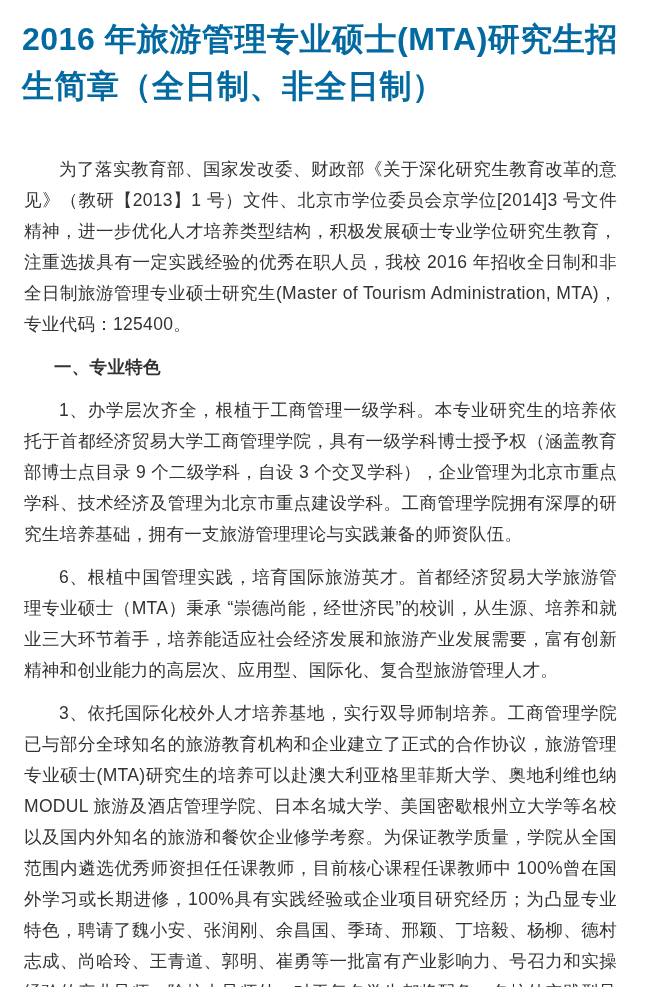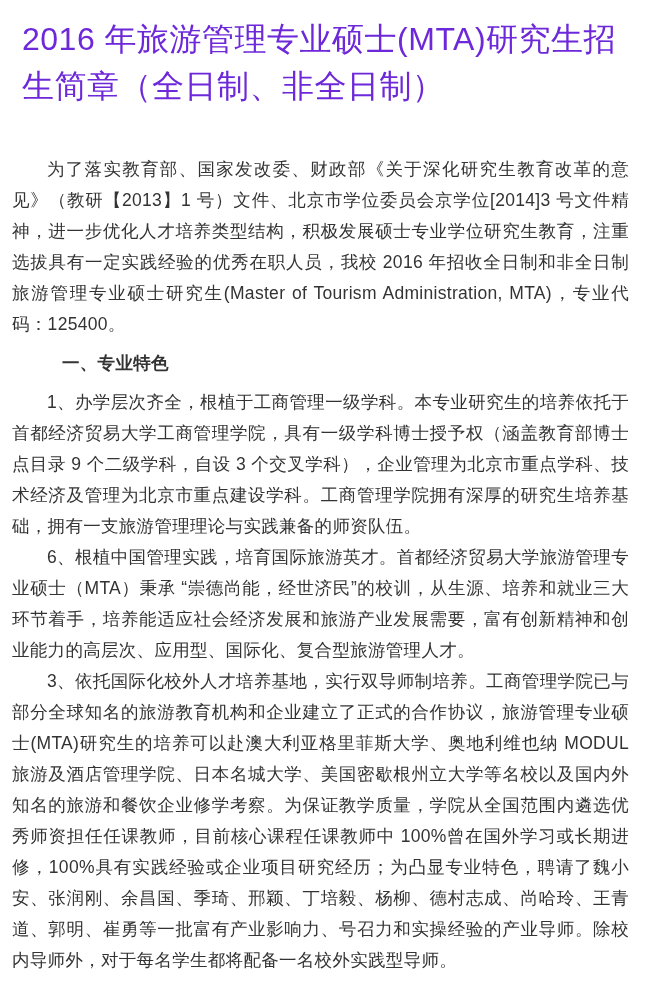--- a/index.html
+++ b/index.html
@@ -13,42 +13,42 @@
     font-family: "Liberation Sans", "DejaVu Sans", sans-serif;
     color: #333333;
     box-sizing: border-box;
   }
   .doc {
     padding: 16px 21px 12px 12px;
     box-sizing: border-box;
   }
   .doc-title {
     font-size: 32px;
-    font-weight: normal;
-    color: #6d28d9;
+    font-weight: bold;
+    color: #0369a1;
     line-height: 47px;
     margin: 0 0 44px 0;
     padding-left: 10px;
     letter-spacing: 0.5px;
   }
   .para {
     font-size: 17.5px;
     line-height: 31px;
     text-align: justify;
     text-indent: 2em;
-    margin: 0;
+    margin: 12px;
     letter-spacing: 0.3px;
     word-break: break-all;
   }
   .section-heading {
     font-size: 17.5px;
     font-weight: bold;
     line-height: 31px;
     text-indent: 2.4em;
-    margin: 8px;
+    margin: 0;
     letter-spacing: 0.3px;
   }
 </style>
 </head>
 <body>
 
 <div class="doc">
 
   <h1 class="doc-title">2016 年旅游管理专业硕士(MTA)研究生招生简章（全日制、非全日制）</h1>
 

